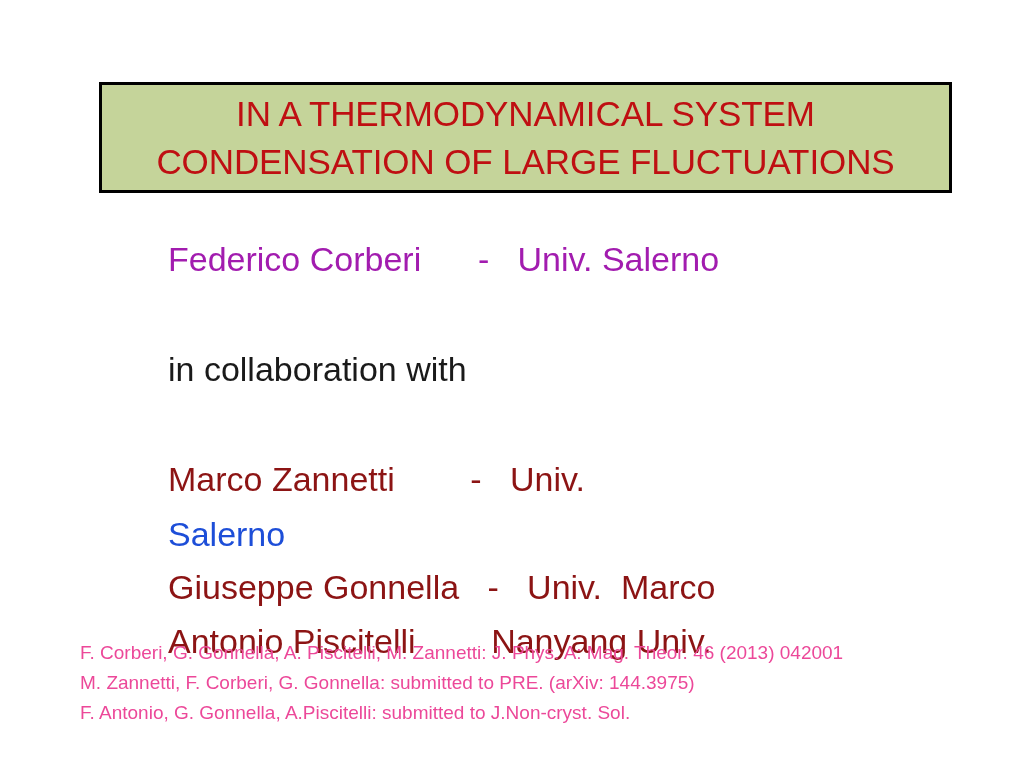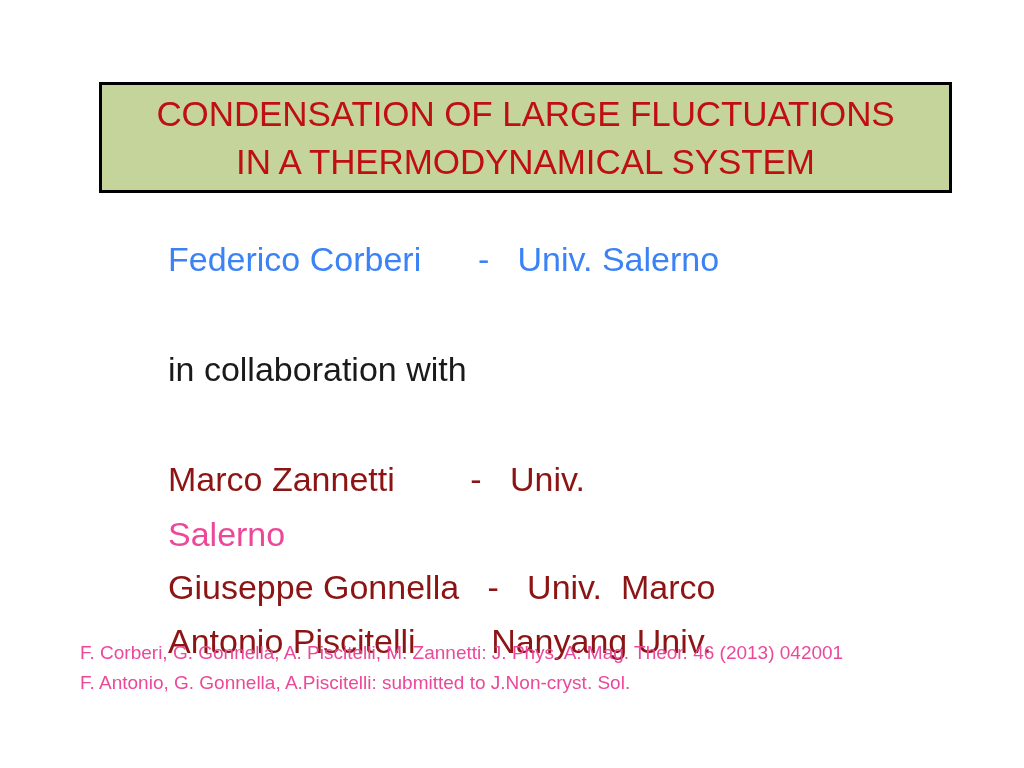--- a/index.html
+++ b/index.html
@@ -50,24 +50,24 @@
   }
 
   
   .row {
     position: absolute;
     left: 168px;
     white-space: pre;
     font-size: 34px;
     font-weight: normal;
   }
-  .row-corberi   { top: 240px; color: #3b82f6; }
+  .row-corberi   { top: 240px; color: #a21caf; }
   .row-collab    { top: 350px; color: #1a1a1a; }
   .row-zannetti1 { top: 460px; color: #8c1414; }
-  .row-zannetti2 { top: 515px; color: #ec4899; }
+  .row-zannetti2 { top: 515px; color: #1d4ed8; }
   .row-gonnella  { top: 568px; color: #8c1414; }
   .row-piscitelli{ top: 622px; color: #8c1414; }
 
   
   .refs {
     position: absolute;
     left: 80px;
     top: 638px;
     width: 944px;
   }
@@ -78,33 +78,34 @@
     white-space: nowrap;
     font-weight: normal;
   }
 </style>
 </head>
 <body>
 
 <div class="slide">
 
   <div class="title-box">
+    <div class="title-line">IN A THERMODYNAMICAL SYSTEM</div>
     <div class="title-line">CONDENSATION OF LARGE FLUCTUATIONS</div>
-    <div class="title-line">IN A THERMODYNAMICAL SYSTEM</div>
   </div>
 
   <div class="row row-corberi">Federico Corberi      -   Univ. Salerno</div>
 
   <div class="row row-collab">in collaboration with</div>
 
   <div class="row row-zannetti1">Marco Zannetti        -   Univ.</div>
   <div class="row row-zannetti2">Salerno</div>
 
   <div class="row row-gonnella">Giuseppe Gonnella   -   Univ.  Marco</div>
 
   <div class="row row-piscitelli">Antonio Piscitelli        Nanyang Univ.</div>
 
   <div class="refs">
     <div class="ref-line">F. Corberi, G. Gonnella, A. Piscitelli, M. Zannetti: J. Phys. A: Mag. Theor. 46 (2013) 042001</div>
+    <div class="ref-line">M. Zannetti, F. Corberi, G. Gonnella: submitted to PRE. (arXiv: 144.3975)</div>
     <div class="ref-line">F. Antonio, G. Gonnella, A.Piscitelli: submitted to J.Non-cryst. Sol.</div>
   </div>
 
 </div>
 
 </body></html>

